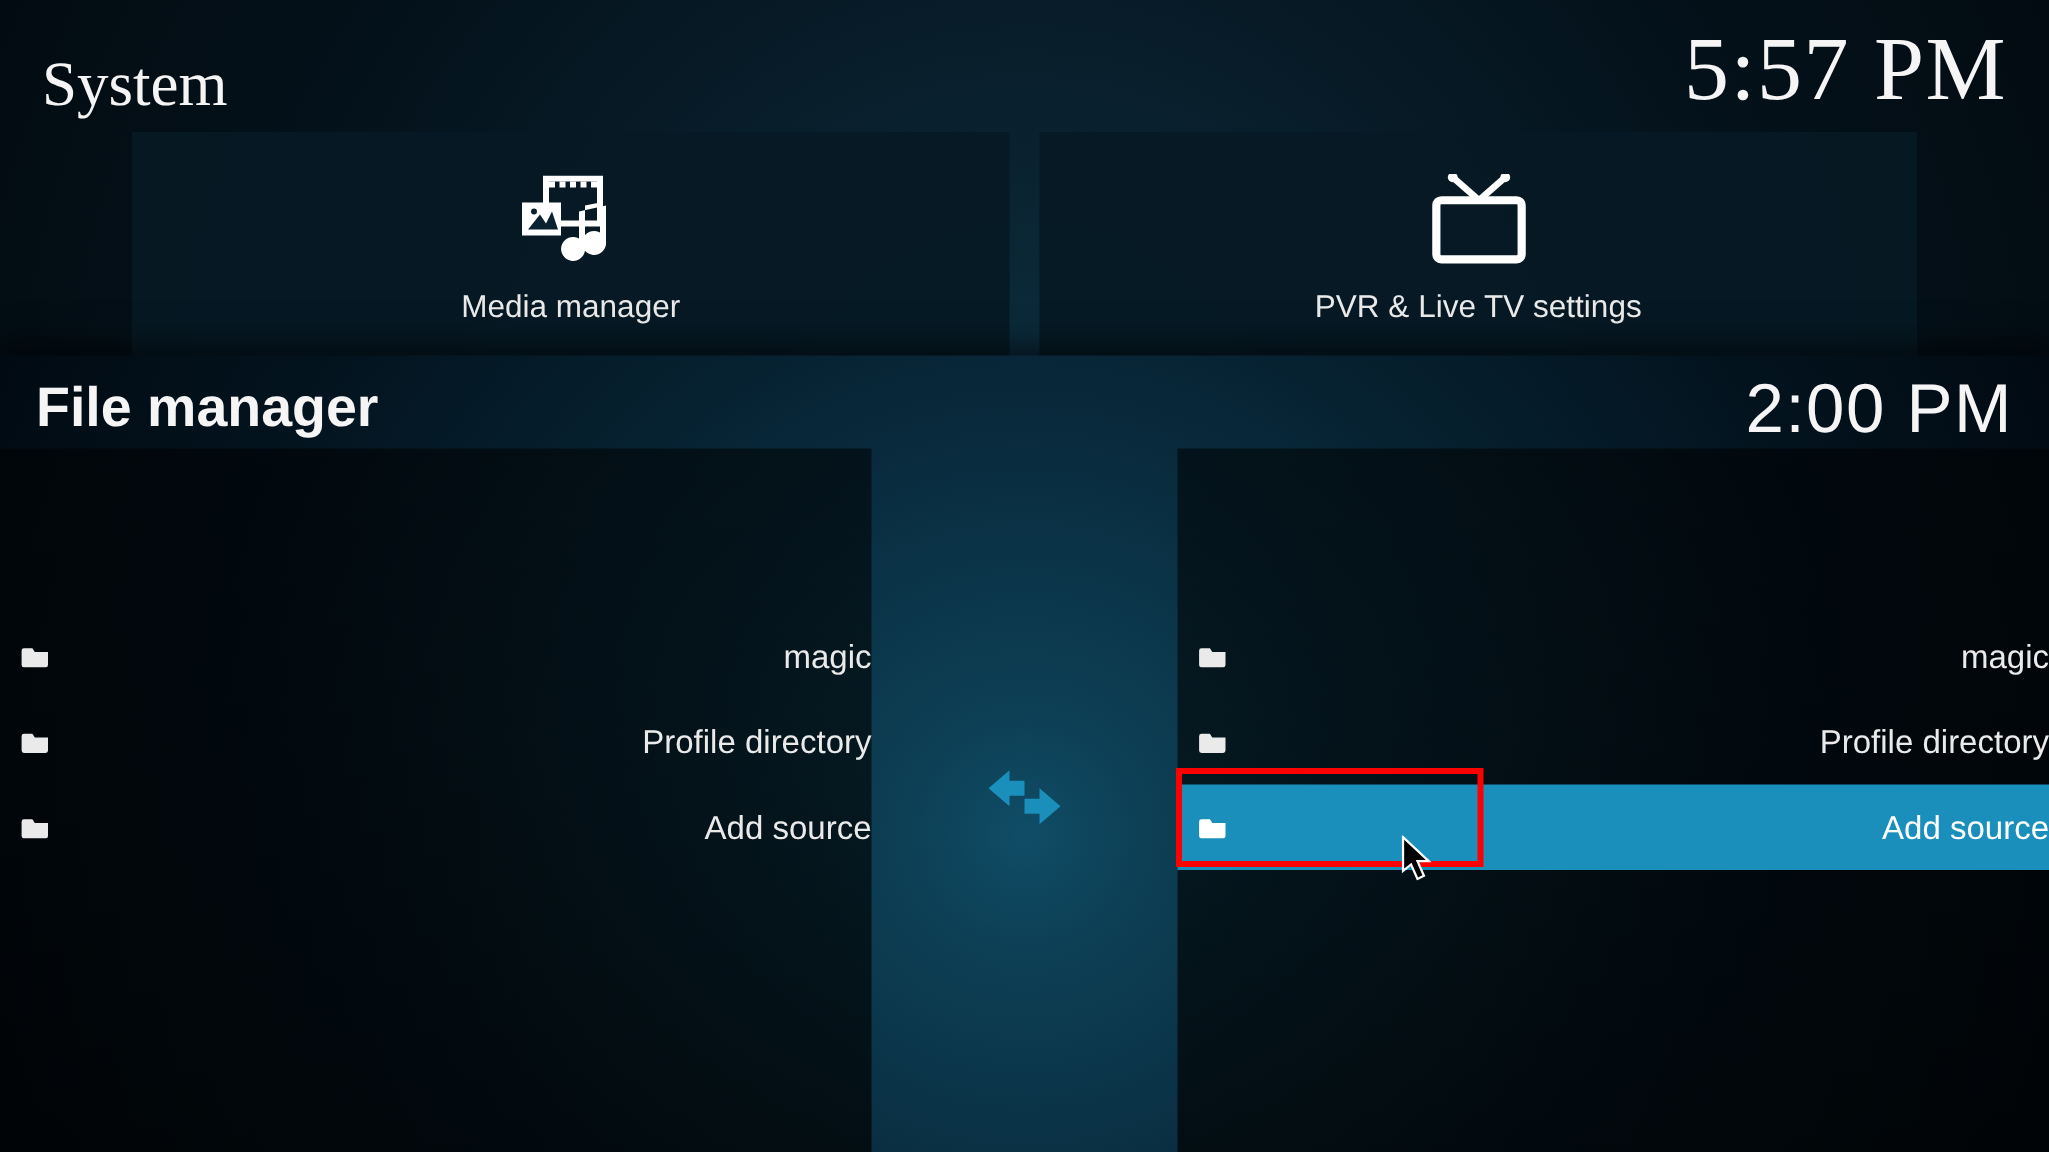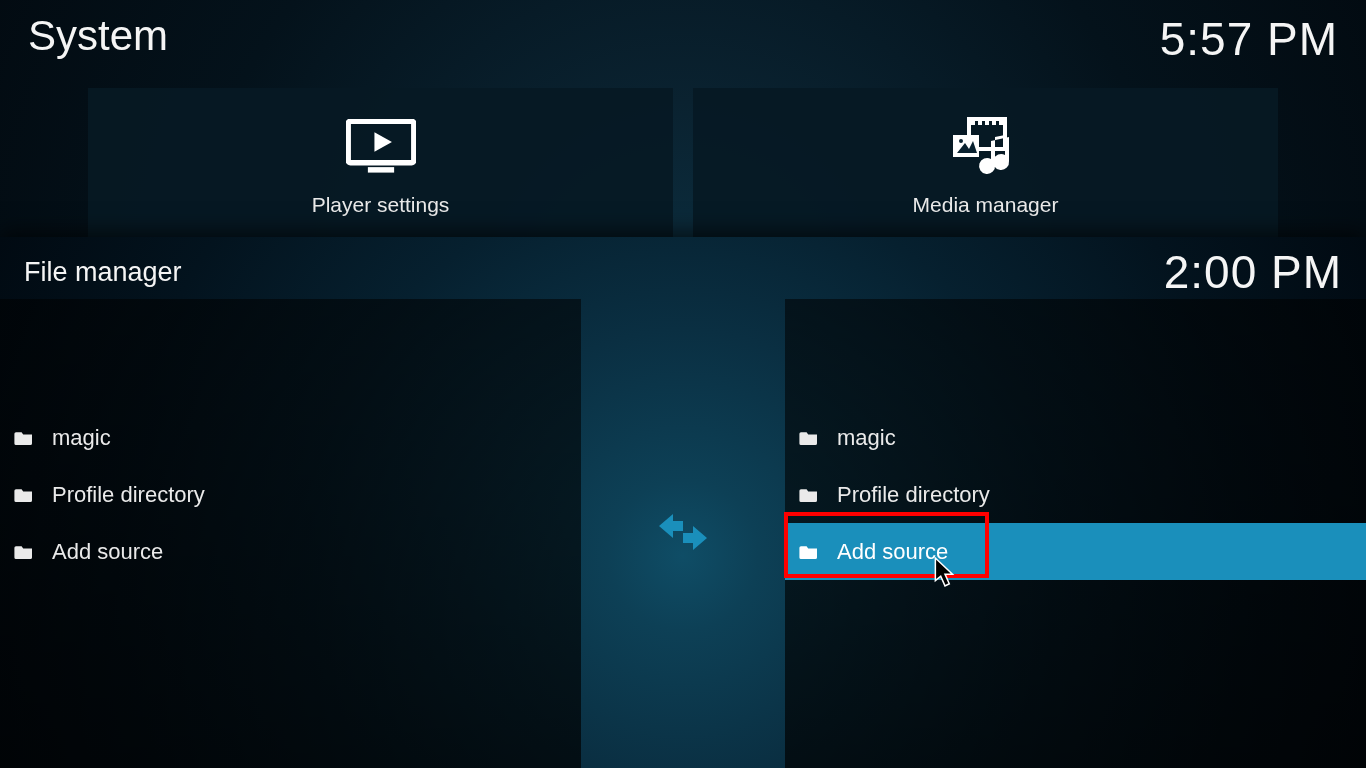--- a/index.html
+++ b/index.html
@@ -11,25 +11,26 @@
     font-weight: 300;
   }
 
   
   .bg-layer {
     position: absolute; inset: 0;
     background: radial-gradient(circle at 50% 40%, #0b2a3a 0%, #0b2a3a 10%, #0a2230 25%, #071b27 40%, #04121b 60%, #02090f 100%);
   }
   .bg-header {
     position: absolute; top: 0; left: 0; right: 0;
-    display: flex; justify-content: space-between; align-items: flex-start;
+    display: flex; justify-content: space-between; align-items: flex-end;
     padding: 12px 28px 0 28px;
+    font-family: Liberation Serif, serif;
   }
   .bg-title { font-size: 42px; font-weight: 300; color: #f5f5f5; }
-  .bg-clock { font-size: 46px; font-weight: 300; color: #f5f5f5; letter-spacing: 1px; }
+  .bg-clock { font-size: 60px; font-weight: 300; color: #f5f5f5; letter-spacing: 1px; }
   .bg-tiles {
     position: absolute; top: 88px; left: 0; right: 0;
     display: flex; justify-content: center; gap: 20px;
     padding: 0 88px;
   }
   .bg-tile {
     flex: 1 1 0;
     background: rgba(7,25,36,0.92);
     height: 156px;
     display: flex; flex-direction: column; align-items: center; justify-content: center;
@@ -43,21 +44,21 @@
   .fg-layer {
     position: absolute; top: 237px; left: 0; right: 0; bottom: 0;
     background: radial-gradient(circle at 50% 60%, #0f4d66 0%, #0d4056 10%, #0a2f42 30%, #06202f 50%, #03131e 75%, #010a12 100%);
     box-shadow: 0 -6px 20px rgba(0,0,0,0.6);
   }
   .fg-header {
     position: absolute; top: 8px; left: 0; right: 0;
     display: flex; justify-content: space-between; align-items: center;
     padding: 0 24px 0 24px;
   }
-  .fg-title { font-size: 27px; font-weight: 400; color: #f5f5f5; }
+  .fg-title { font-size: 37px; font-weight: 700; color: #f5f5f5; }
   .fg-clock { font-size: 46px; font-weight: 300; color: #f5f5f5; letter-spacing: 1px; }
 
   .columns {
     position: absolute; top: 62px; left: 0; right: 0; bottom: 0;
     display: flex;
   }
   .col {
     position: relative;
     background: linear-gradient(180deg, rgba(0,0,0,0.55) 0%, rgba(0,0,0,0.60) 40%, rgba(0,0,0,0.70) 100%);
   }
@@ -67,20 +68,21 @@
 
   .list { padding-top: 110px; }
   .row {
     display: flex; align-items: center;
     height: 57px;
     padding-left: 14px;
     gap: 18px;
     color: #eaeaea;
     font-size: 22px;
     font-weight: 300;
+    justify-content: space-between;
   }
   .row svg { width: 20px; height: 16px; fill: #eaeaea; flex: 0 0 auto; }
   .row.selected {
     background: #1a8fbb;
     color: #ffffff;
   }
   .row.selected svg { fill: #ffffff; }
 
   .highlight-box {
     position: absolute;
@@ -103,47 +105,49 @@
 </style>
 </head>
 <body>
 
 <div class="bg-layer">
   <div class="bg-header">
     <div class="bg-title">System</div>
     <div class="bg-clock">5:57 PM</div>
   </div>
   <div class="bg-tiles">
-    <div class="bg-tile">
-      <span class="bg-tile-icon">
-        <svg viewBox="0 0 64 52">
-            <rect x="2" y="2" width="60" height="38" rx="2" ry="2" fill="none" stroke="#fff" stroke-width="5"></rect>
-            <polygon points="26,12 26,30 42,21"></polygon>
-            <rect x="20" y="44" width="24" height="5"></rect>
-          </svg>
-      </span>
-      <span class="bg-tile-label">Player settings</span>
-    </div>
     <div class="bg-tile">
       <span class="bg-tile-icon">
         <svg viewBox="0 0 70 60">
           <rect x="18" y="2" width="36" height="30" fill="none" stroke="#fff" stroke-width="4"></rect>
           <rect x="20" y="4" width="4" height="4"></rect>
             <rect x="27" y="4" width="4" height="4"></rect>
             <rect x="34" y="4" width="4" height="4"></rect>
             <rect x="41" y="4" width="4" height="4"></rect>
             <rect x="48" y="4" width="4" height="4"></rect>
           <rect x="2" y="18" width="26" height="22" fill="#fff"></rect>
           <polygon points="6,36 14,26 18,32 22,24 26,36" fill="#0a2230"></polygon>
           <circle cx="10" cy="24" r="2" fill="#0a2230"></circle>
           <path d="M44 20 L44 48 A8 8 0 1 1 40 42 L40 24 L58 20 L58 44 A8 8 0 1 1 54 38 L54 18 Z"></path>
         </svg>
       </span>
       <span class="bg-tile-label">Media manager</span>
     </div>
+    <div class="bg-tile">
+      <span class="bg-tile-icon">
+        <svg viewBox="0 0 64 56">
+          <line x1="16" y1="2" x2="32" y2="16" stroke="#fff" stroke-width="4"></line>
+          <line x1="48" y1="2" x2="32" y2="16" stroke="#fff" stroke-width="4"></line>
+          <circle cx="16" cy="2" r="3"></circle>
+            <circle cx="48" cy="2" r="3"></circle>
+          <rect x="6" y="16" width="52" height="36" rx="3" fill="none" stroke="#fff" stroke-width="5"></rect>
+        </svg>
+      </span>
+      <span class="bg-tile-label">PVR &amp; Live TV settings</span>
+    </div>
   </div>
 </div>
 
 <div class="fg-layer">
   <div class="fg-header">
     <div class="fg-title">File manager</div>
     <div class="fg-clock">2:00 PM</div>
   </div>
 
   <div class="columns">

